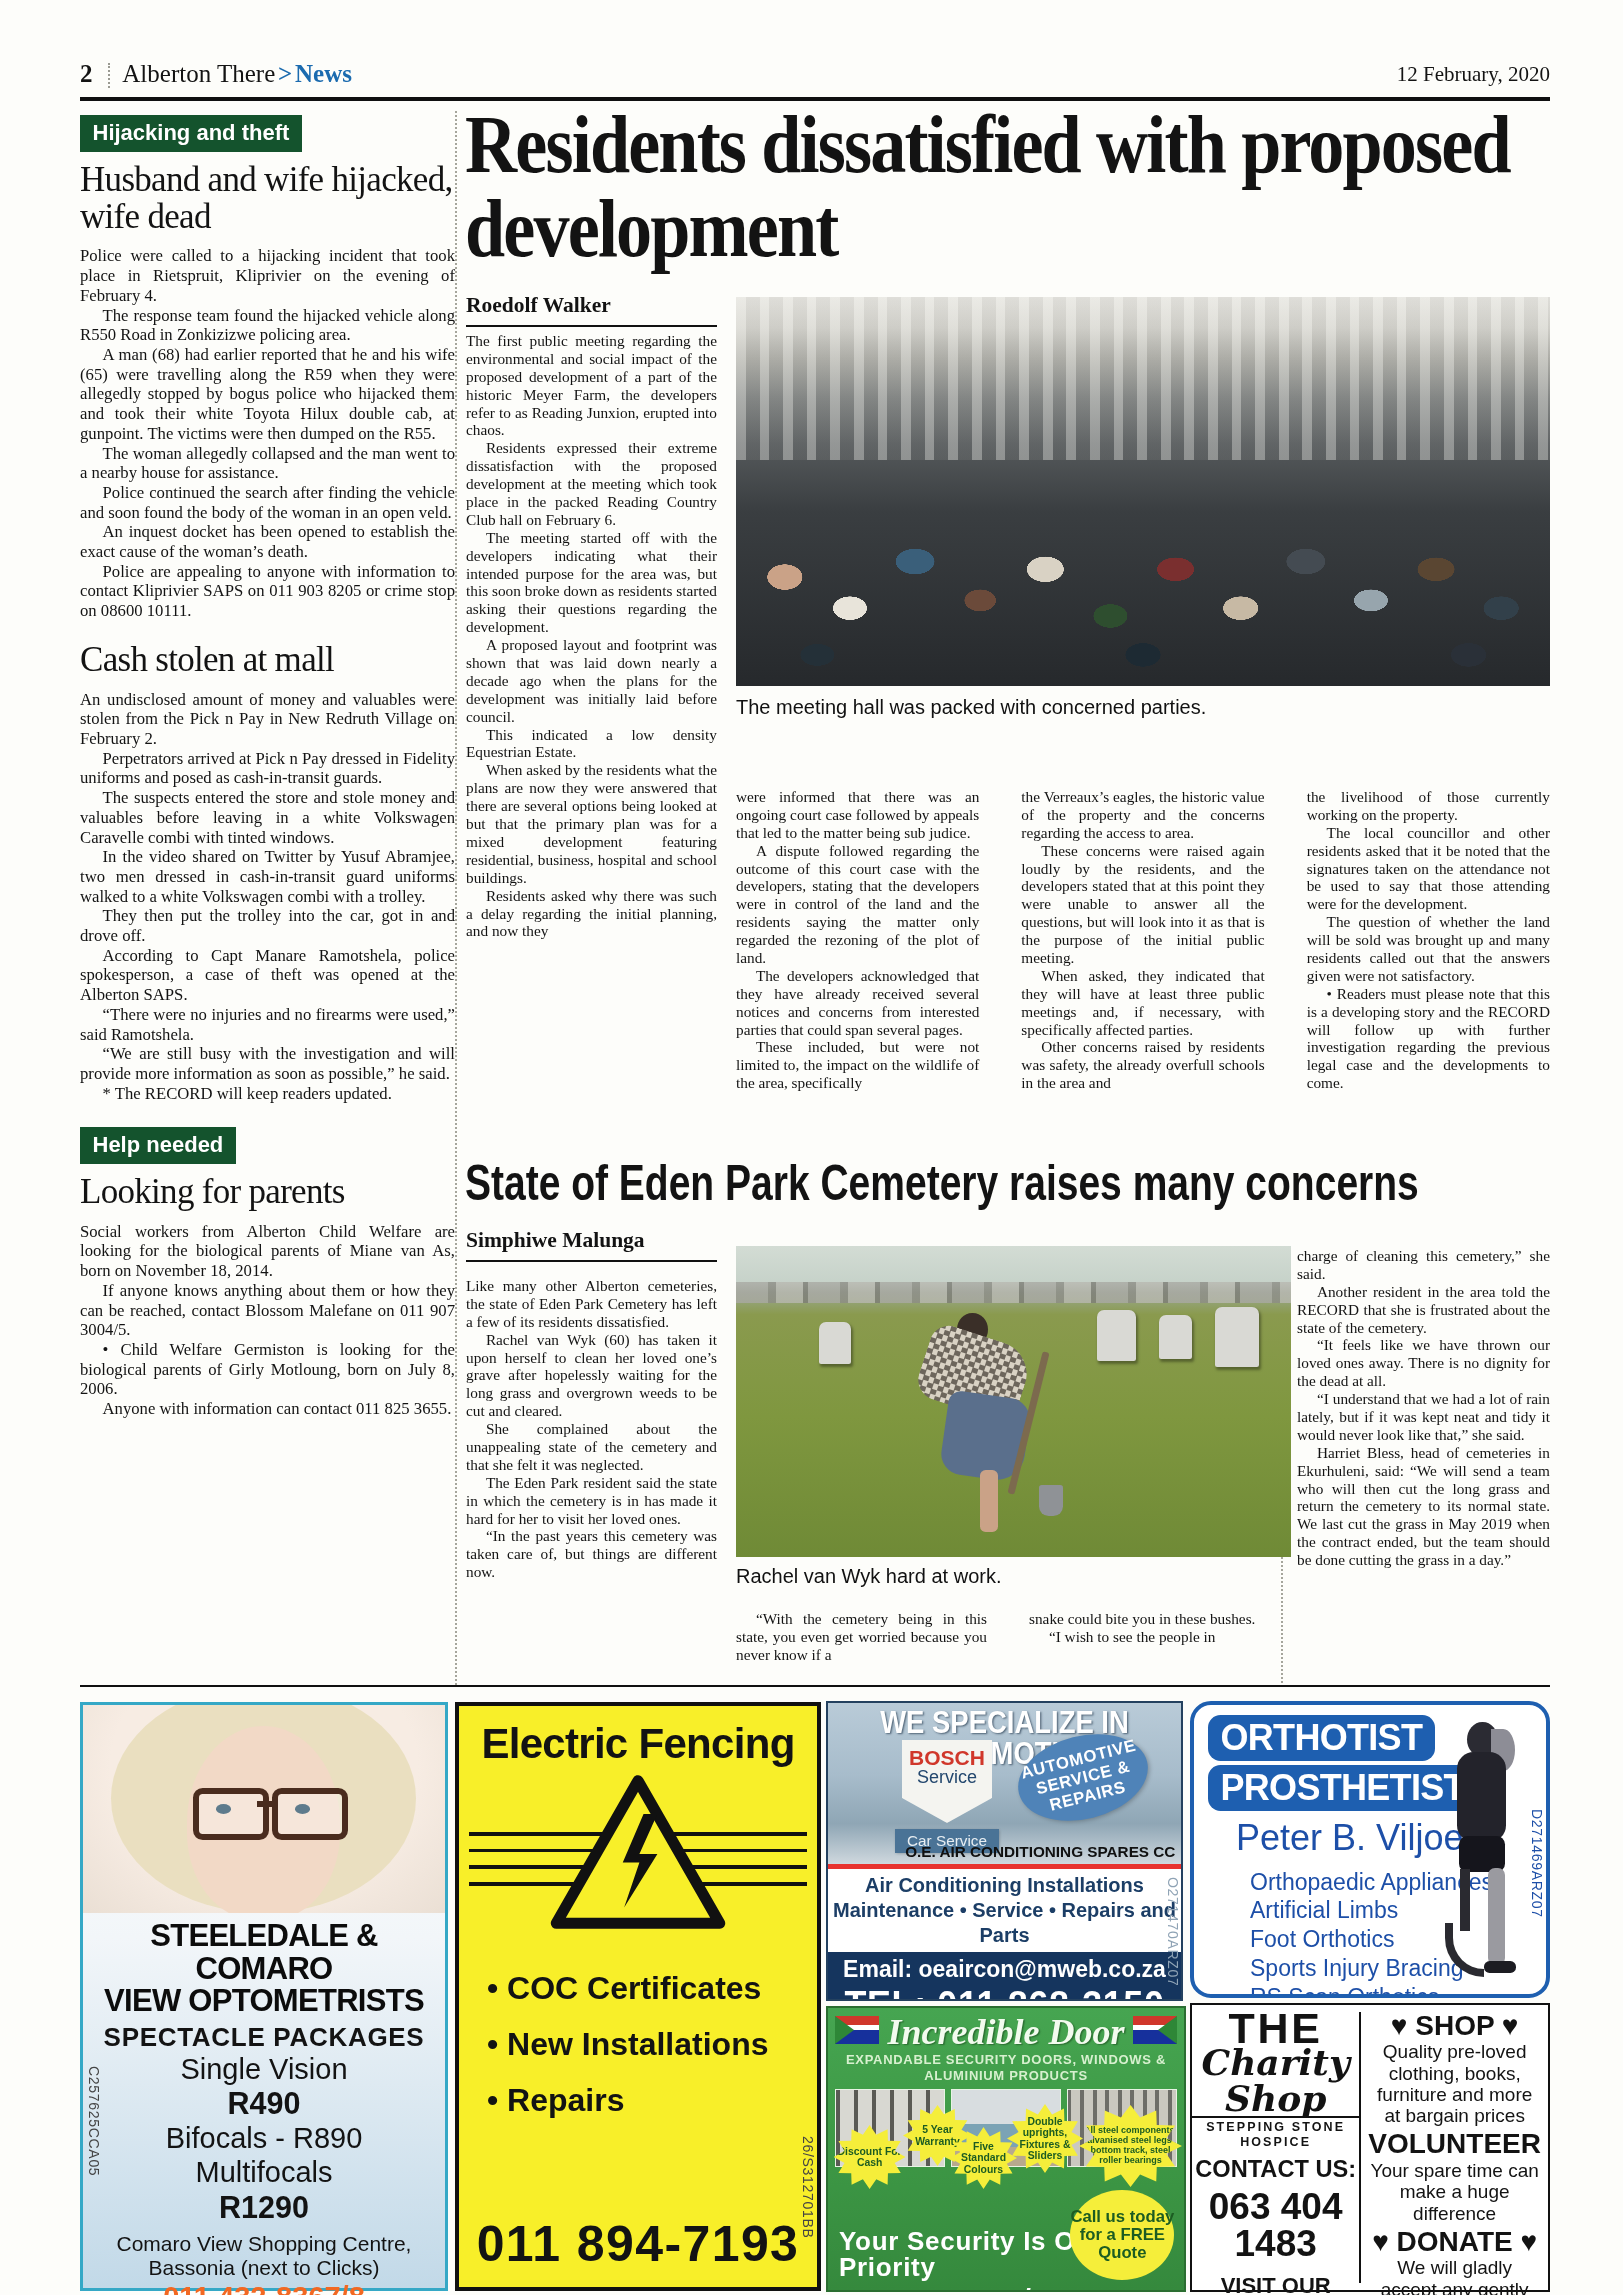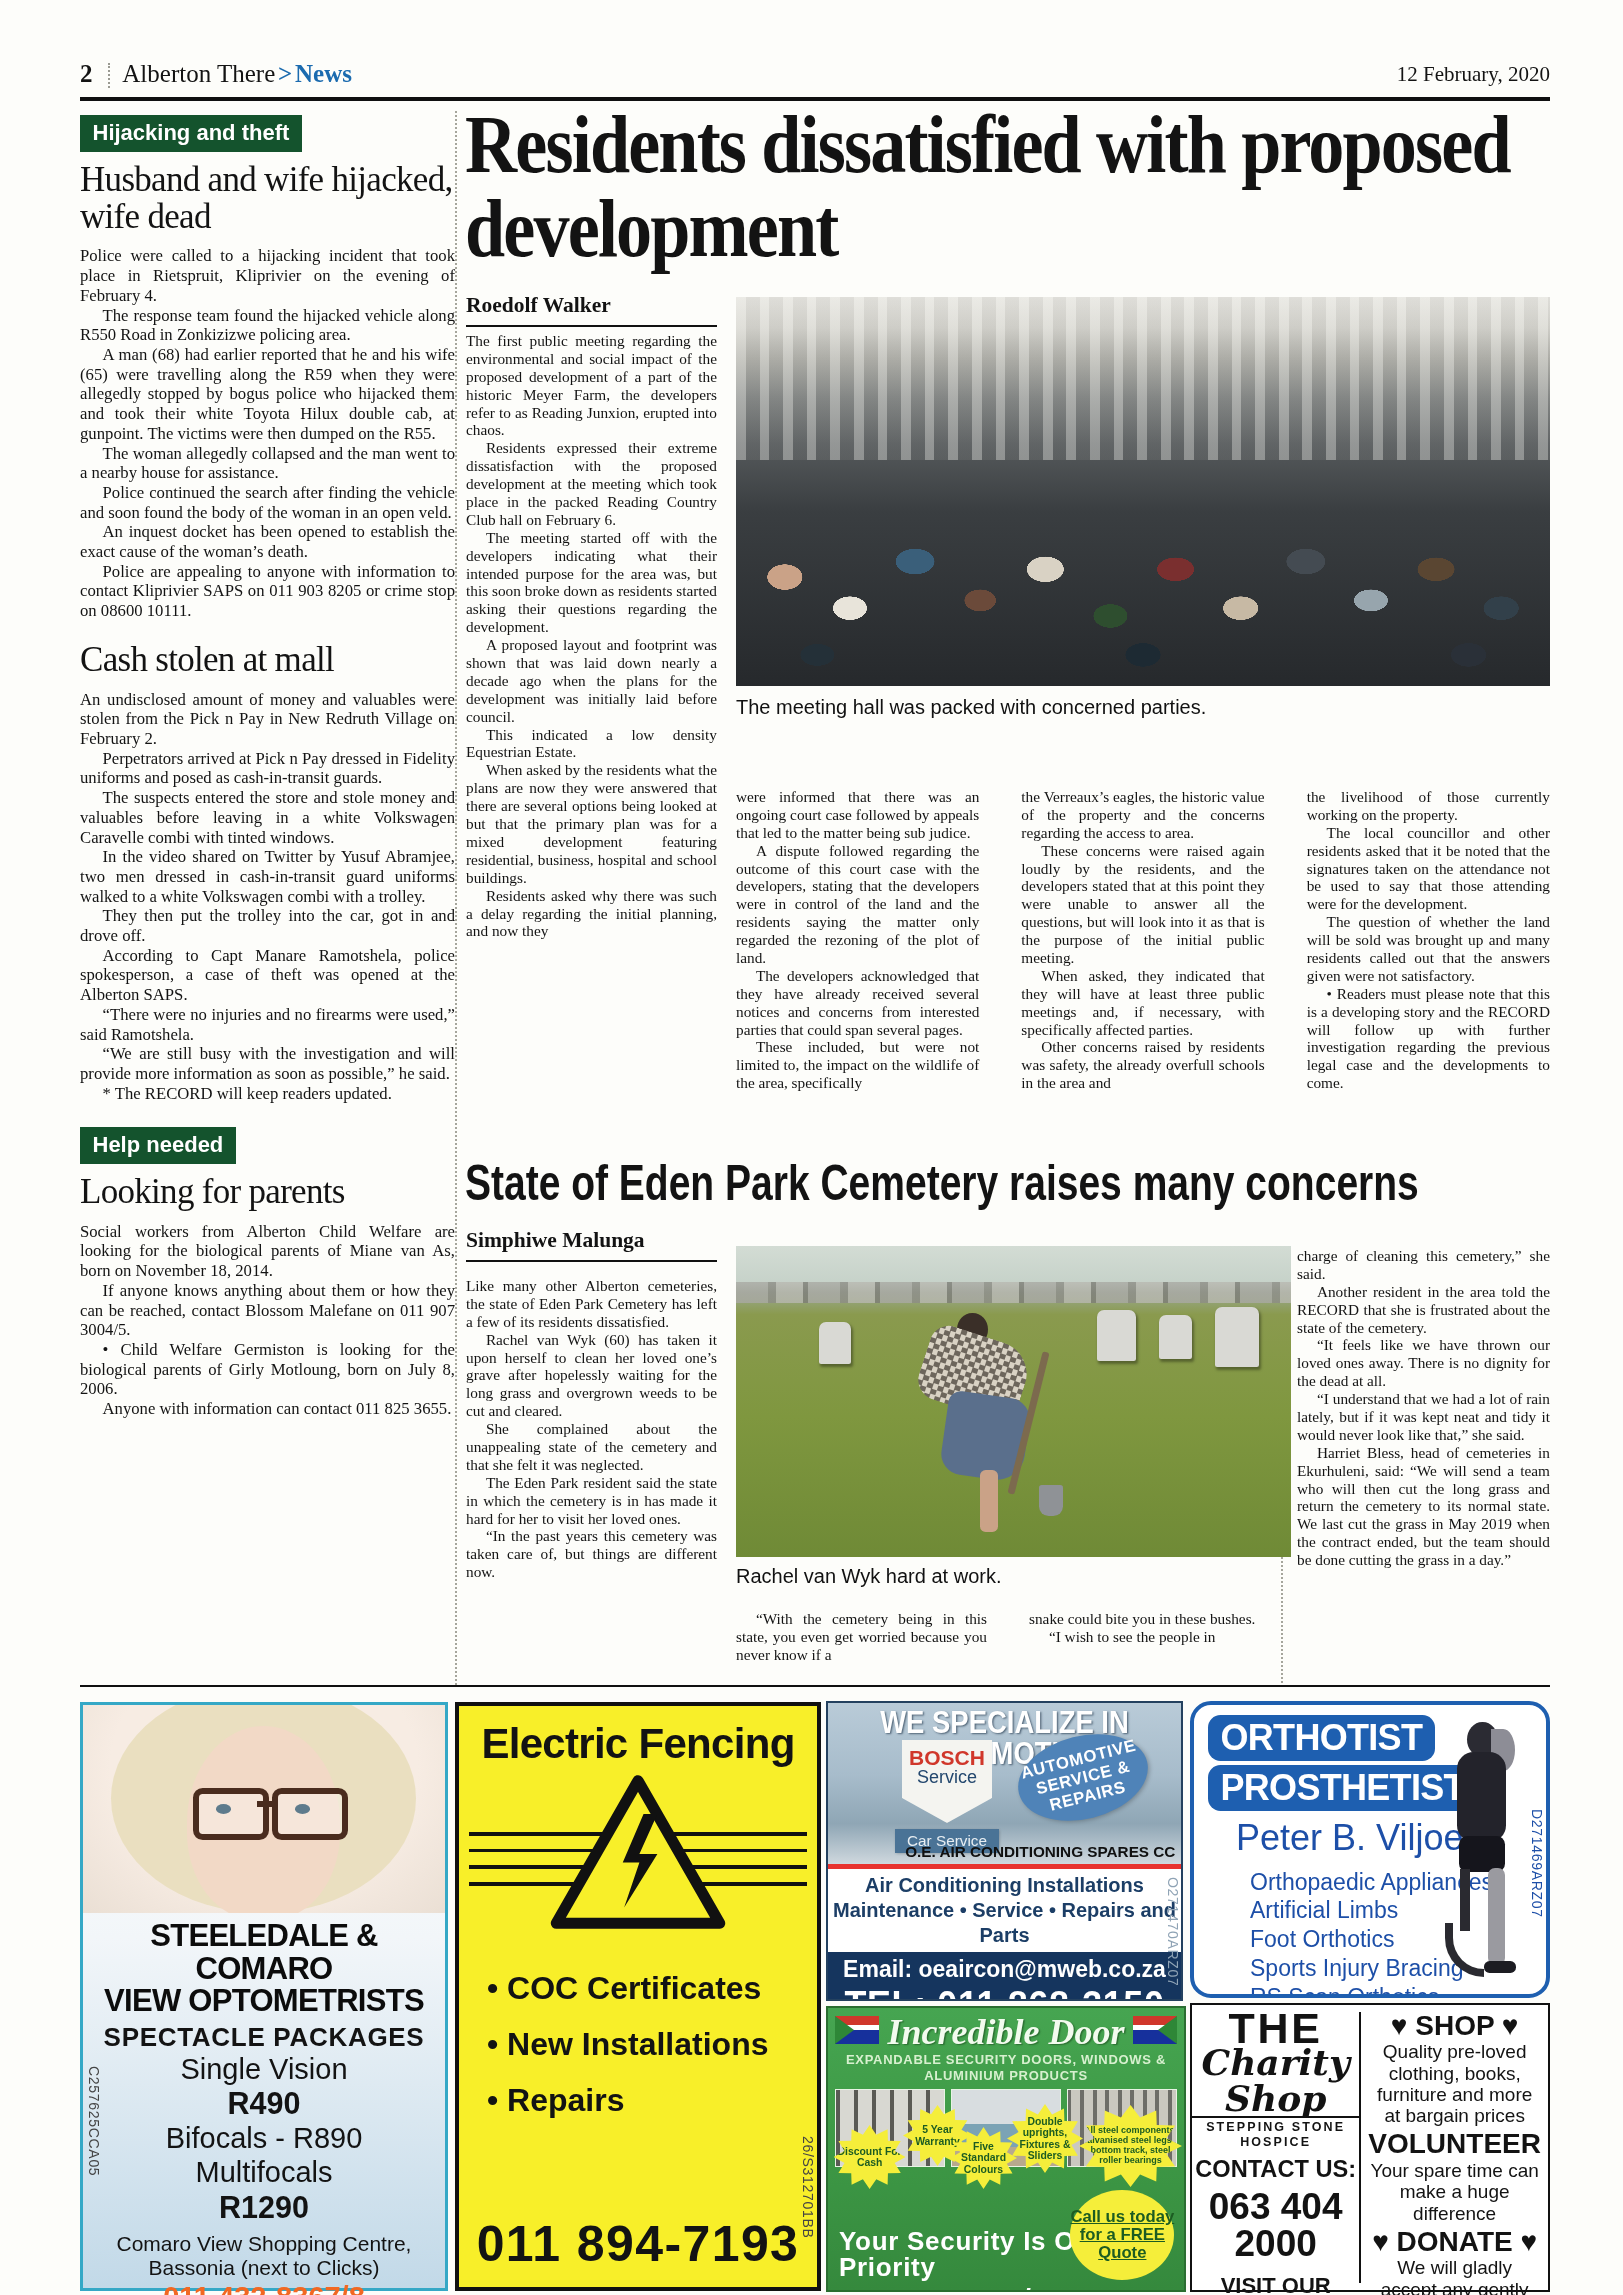--- a/index.html
+++ b/index.html
@@ -147,21 +147,21 @@
   .door-photos { display:flex; gap:5.6px; margin:5.6px 7px 0; }
   .door-photo { flex:1; height:76px; background:linear-gradient(180deg,#d8dde0 0 45%, #7ba3b5 45% 75%, #b7a98e 75% 100%); border:1.4px solid #e8f3e4; }
   .door-photo.grid { background:repeating-linear-gradient(90deg,#5a5a55 0 4.2px,#d8d8d2 4.2px 18px); }
   .door-photo.gate { background:repeating-linear-gradient(90deg,#6d6d68 0 3.5px,#cac8c0 3.5px 12.5px); }
   .burst { position:absolute; background:#f5ee3a; color:#1c5c22; font:700 10.4px/1.1 "Liberation Sans", sans-serif;
     display:flex; align-items:center; justify-content:center; text-align:center;
     clip-path:polygon(100% 50%,84.8% 59.3%,93.3% 75%,75.5% 75.5%,75% 93.3%,59.3% 84.8%,50% 100%,40.7% 84.8%,25% 93.3%,24.5% 75.5%,6.7% 75%,15.2% 59.3%,0% 50%,15.2% 40.7%,6.7% 25%,24.5% 24.5%,25% 6.7%,40.7% 15.2%,50% 0%,59.3% 15.2%,75% 6.7%,75.5% 24.5%,93.3% 25%,84.8% 40.7%); }
   .door-slogan { color:#fff; font:800 26px/1 "Liberation Sans", sans-serif; margin:61px 0 0 11px; letter-spacing:0.7px; }
   .door-phones { color:#fff; font:800 29px/1.15 "Liberation Sans", sans-serif; margin:4.2px 0 0 11px; }
   .door-cta { position:absolute; right:9.7px; bottom:9.7px; width:104px; height:90px; background:#f5ee3a; border-radius:50%;
-    color:#1c5c22; font:800 16.7px/1.1 "Liberation Sans", sans-serif; display:flex; align-items:center; justify-content:center; text-align:center;text-decoration:underline; }
+    color:#1c5c22; font:800 16.7px/1.1 "Liberation Sans", sans-serif; display:flex; align-items:center; justify-content:center; text-align:center; }
 
   .ad-ortho { position:absolute; left:1190px; top:1701px; width:360px; height:297px; box-sizing:border-box;
     background:#fff; border:4.2px solid #1e5fb0; border-radius:21px; font-family:"Liberation Sans", sans-serif; overflow:hidden; }
   .ortho-titlebox { display:inline-block; background:#1e5fb0; color:#fff; font:800 36px/1.05 "Liberation Sans", sans-serif;
     border-radius:12.5px; padding:4.2px 12.5px; margin:9.7px 0 0 14px; letter-spacing:-0.7px; }
   .ortho-name { color:#1d4fa8; font:400 36px/1.1 "Liberation Sans", sans-serif; margin:7px 0 0 42px; }
   .ortho-services { color:#1d4fa8; font:400 23px/1.25 "Liberation Sans", sans-serif; margin:9.7px 0 0 56px; }
   .ortho-services p { margin:0; }
   .ortho-fig { position:absolute; right:11px; top:16.7px; width:111px; height:257px; }
   .fig-head { position:absolute; left:43px; top:0; width:30.5px; height:35px; background:#2b2b33; border-radius:50%; }
@@ -434,21 +434,21 @@
     </div>
     <div class="vcode" style="right:1.4px; top:104px; position:absolute; color:#1d4fa8;">D271469ARZ07</div>
   </div>
 
   <div class="ad-charity">
     <div class="char-left">
       <div class="char-the">THE</div>
       <div class="char-script">Charity Shop</div>
       <div class="char-hospice">STEPPING STONE HOSPICE</div>
       <div class="char-contact">CONTACT US:</div>
-      <div class="char-phone">063 404 2000</div>
+      <div class="char-phone">063 404 1483</div>
       <div class="char-visit">VISIT OUR SHOPS</div>
       
       
     </div>
     <div class="char-div"></div>
     <div class="char-right">
       <div class="char-h">♥ SHOP ♥</div>
       <div class="char-t">Quality pre-loved clothing, books, furniture and more at bargain prices</div>
       <div class="char-h">VOLUNTEER</div>
       <div class="char-t">Your spare time can make a huge difference</div>

